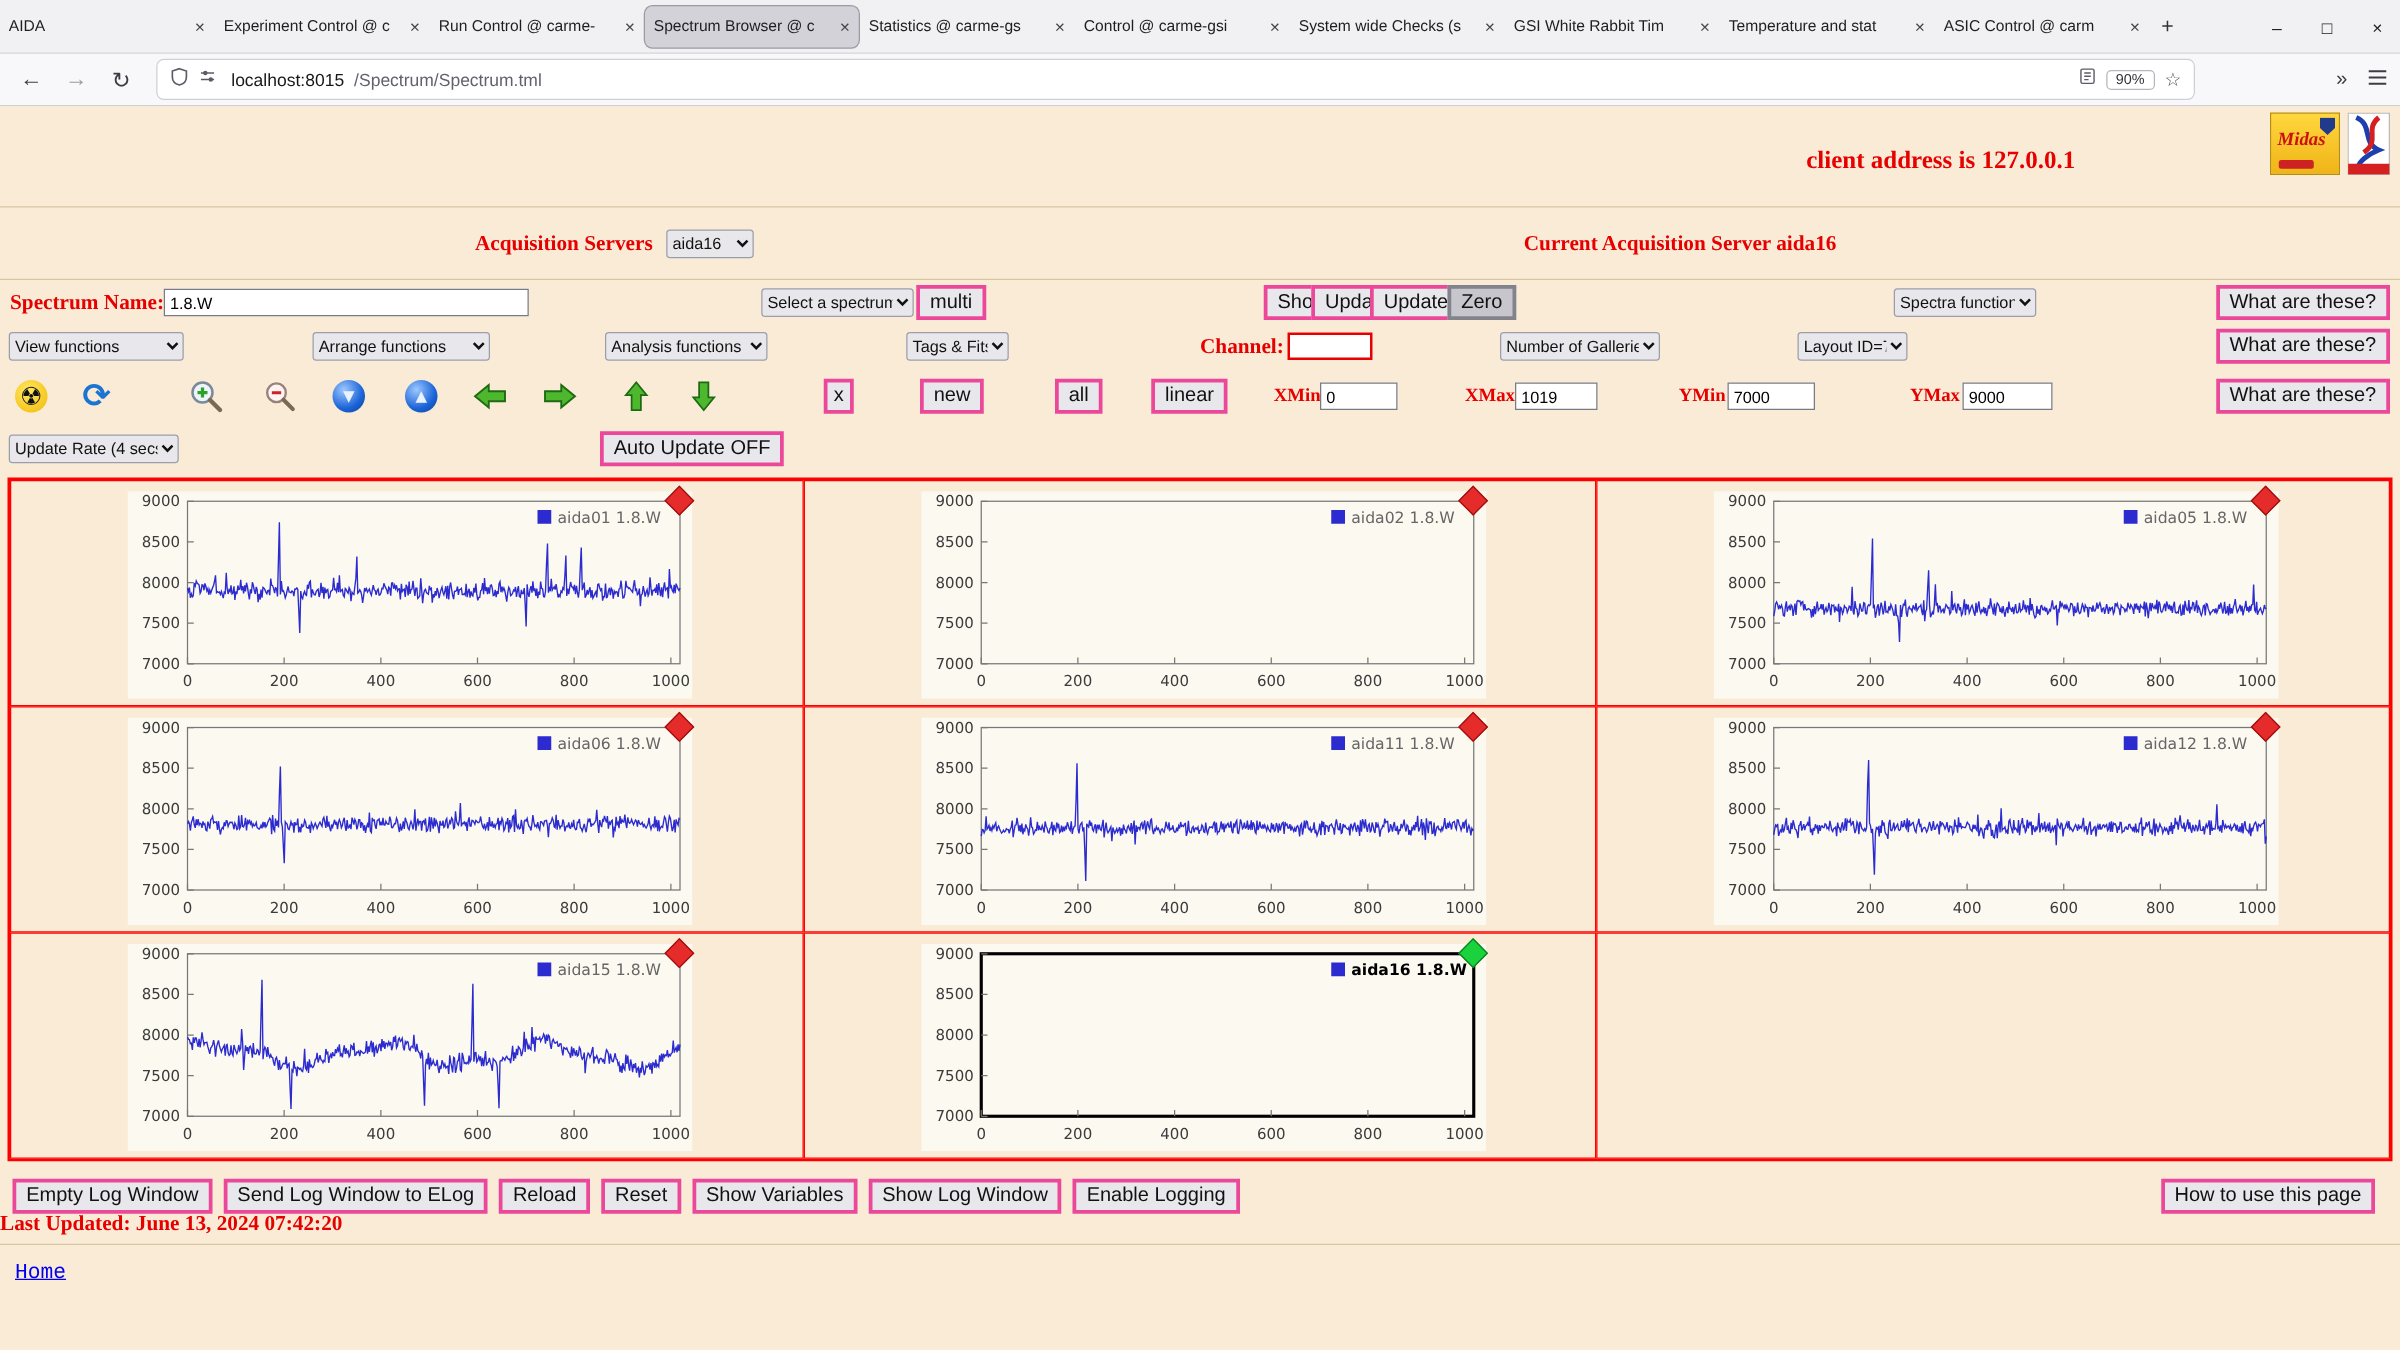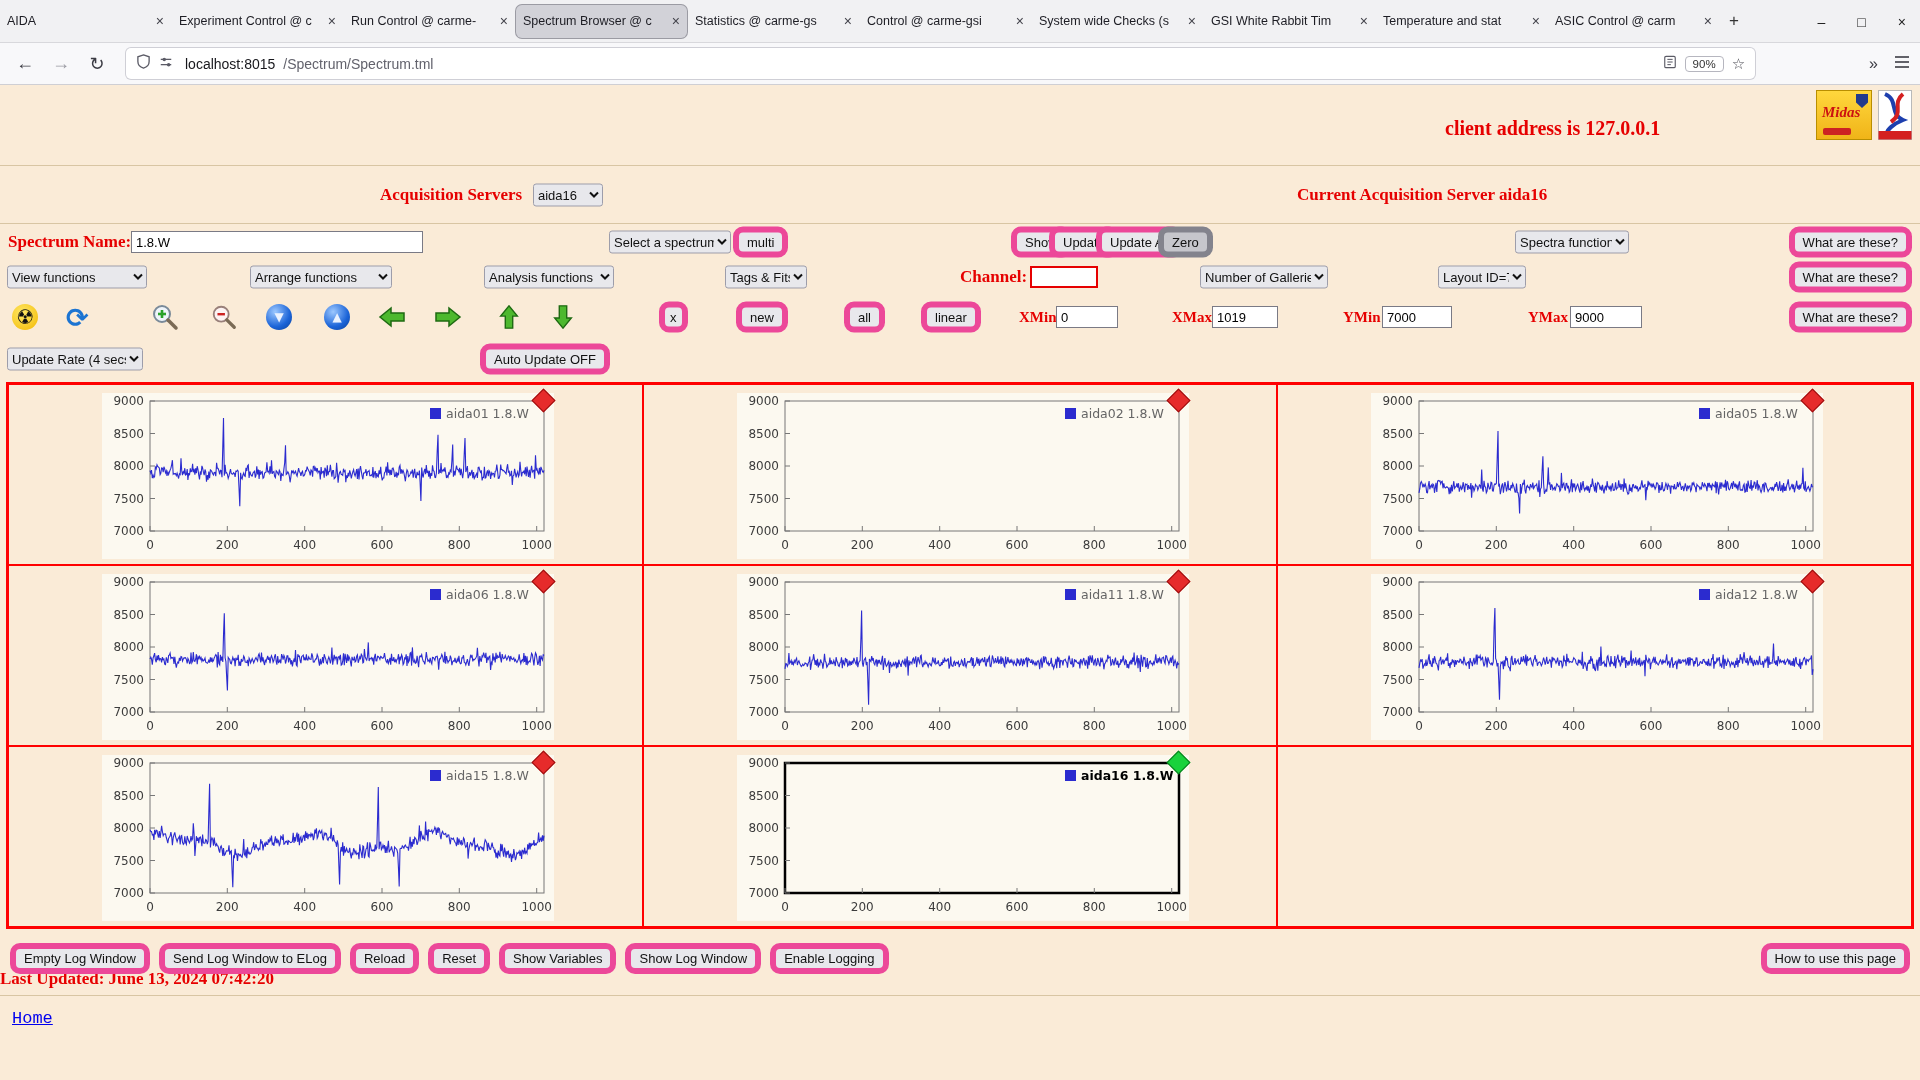--- a/index.html
+++ b/index.html
@@ -39,21 +39,21 @@
 .midas-shield{position:absolute;right:3px;top:3px;width:12px;height:14px;background:#223a8c;clip-path:polygon(0 0,100% 0,100% 60%,50% 100%,0 60%)}
 .midas-sub{position:absolute;left:6px;bottom:4px;width:28px;height:7px;background:#cc2222;border-radius:2px}
 hr.sep{border:0;border-top:1px solid #d8c5a3;height:1px}
 .row{position:relative}
 .row>*{position:absolute;top:50%;transform:translateY(-50%)}
 .acq{height:57px}
 .r-spec{height:36px}
 .r-func{height:34px}
 .r-icons{height:46px}
 .r-upd{height:38px}
-.btn{background:#e8e8ec;border:6px solid #ec4899;border-radius:10px;padding:2px 8px;font-size:13px;color:#111;font-family:"Liberation Sans",sans-serif;white-space:nowrap}
+.btn{background:#e8e8ec;border:3px solid #ec4899;border-radius:0;padding:2px 8px;font-size:16px;color:#111;font-family:"Liberation Sans",sans-serif;white-space:nowrap}
 .btn.pressed{background:#c6c6cc;border-color:#83838d}
 .sel{font-size:13px;font-family:"Liberation Sans",sans-serif;background:#e8e8ec;border:1px solid #9d9daa;border-radius:3px;height:23px;color:#111}
 .inp{height:22px;border:1px solid #7a7a85;background:#fff;font-size:13px;padding:0 4px;font-family:"Liberation Sans",sans-serif}
 .inp.redborder{border:2px solid #e60000}
 .lab17{font-size:17px}
 .lab15{font-size:15px}
 .whatbtn{right:8px}
 .icn{display:flex;align-items:center;justify-content:center}
 .rad{width:26px;height:26px;border-radius:50%;background:radial-gradient(circle at 40% 35%,#ffe866,#f2b800);color:#111;font-size:20px;font-family:"DejaVu Sans",sans-serif}
 .refresh{color:#1b74d2;font-size:27px;font-weight:bold;font-family:"DejaVu Sans",sans-serif}
@@ -67,21 +67,21 @@
 .grid{margin:4px 6px 0 6px;border:2px solid #f00;display:grid;grid-template-columns:1fr 1fr 1fr;grid-auto-rows:181px;background:#faebd7}
 .cell{position:relative;border:1px solid #f00;padding:8px 0 0 93px}
 .diamond{position:absolute;width:17px;height:17px;transform:rotate(45deg);left:526px;top:7px}
 .tick{font:12px "DejaVu Sans",sans-serif;fill:#3c3c3c}
 .legend{font:12.5px "DejaVu Sans",sans-serif;fill:#666}
 .legend.selx{fill:#000;font-weight:bold}
 
 
 .logrow{height:26px;margin-top:14px;position:relative}
 .logbtns{position:absolute;left:10px;top:0;display:flex;gap:9px}
-.helpbtn{position:absolute;right:10px;top:0}
+.helpbtn{position:absolute;right:20px;top:0}
 .updatedrow{height:26px;text-align:left;padding-right:14px;font-size:17px}
 .homerow{margin:13px 0 0 12px}
 .homelink{font-family:Liberation Mono, monospace;font-size:17px;color:#0000ee;text-decoration:underline}
 </style>
 </head>
 <body>
 
 <div class="screen">
 
   <div class="tabbar">
@@ -196,21 +196,21 @@
             </svg>
         </div>
       </div>
     </div>
 
     <hr class="sep">
 
     <div class="row acq">
       <span class="rser lab17" style="left:380px">Acquisition Servers</span>
       <select class="sel" style="left:533px;width:70px"><option>aida16</option></select>
-      <span class="rser lab17" style="left:1297px">Current Acquisition Server aida16</span>
+      <span class="rser lab17" style="left:1219px">Current Acquisition Server aida16</span>
     </div>
 
     <hr class="sep">
 
     <div class="row r-spec">
       <span class="rser lab17" style="left:8px">Spectrum Name:</span>
       <input class="inp" style="left: 131px; width: 292px;" value="1.8.W">
       <select class="sel" style="left:609px;width:122px"><option>Select a spectrum</option></select>
       <button class="btn" style="left:733px">multi</button>
       <button class="btn" style="left:1011px">Show</button>

